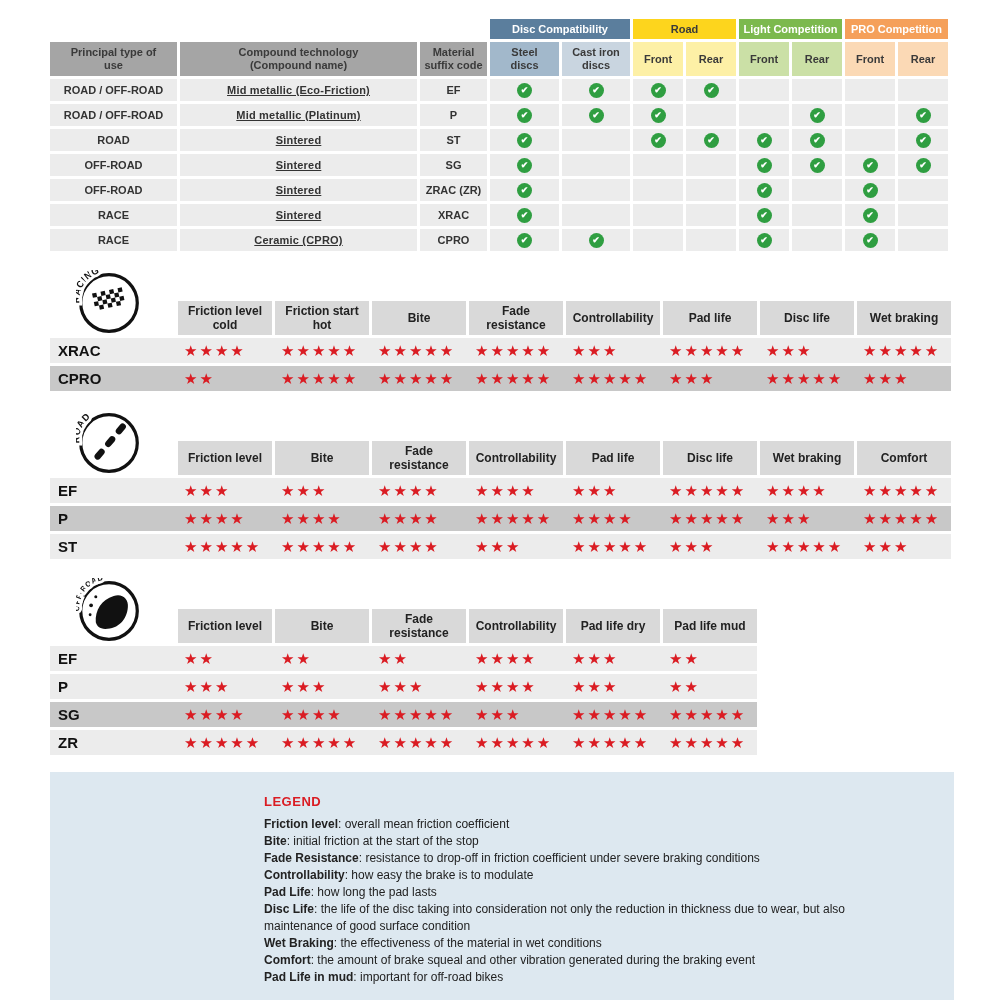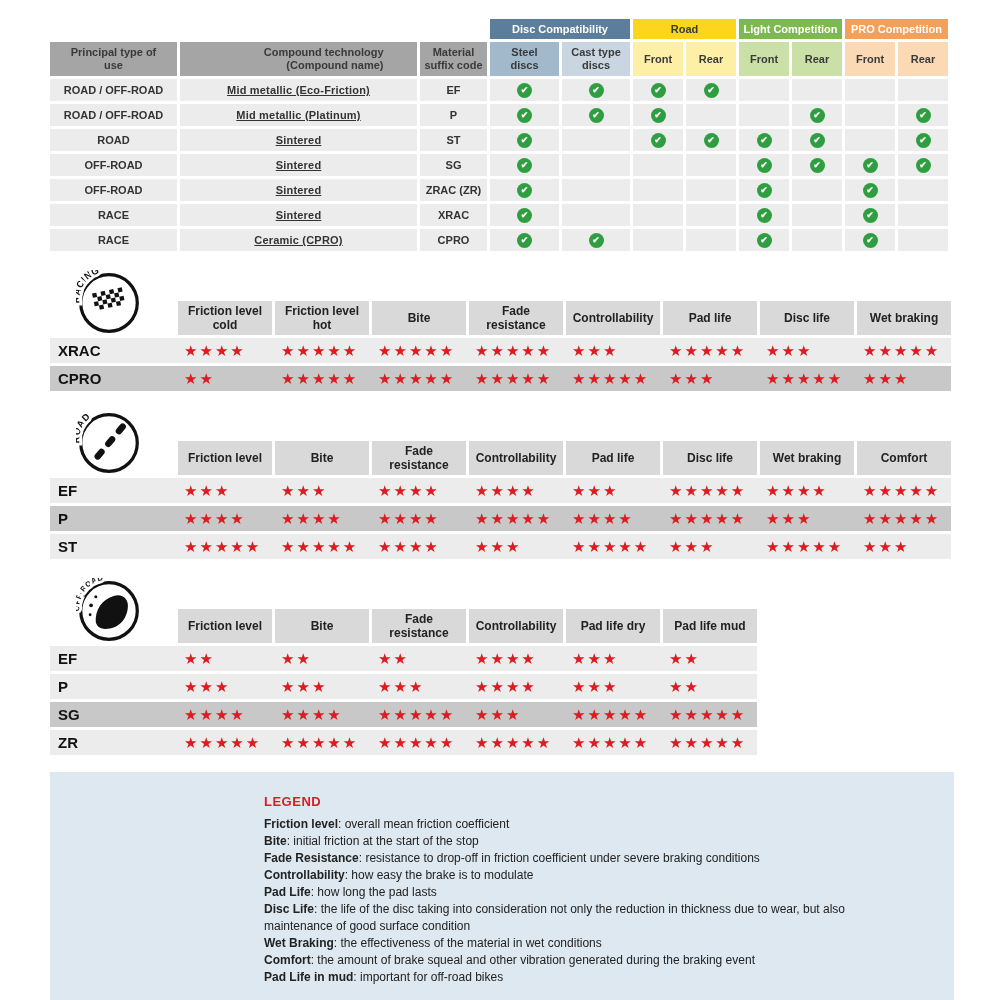--- a/index.html
+++ b/index.html
@@ -83,24 +83,24 @@
     <thead>
       <tr id="compat-groups">
           <th colspan="3" class="grp-spacer"></th>
           <th colspan="2" class="grp grp-disc">Disc Compatibility</th>
           <th colspan="2" class="grp grp-road">Road</th>
           <th colspan="2" class="grp grp-light">Light Competition</th>
           <th colspan="2" class="grp grp-pro">PRO Competition</th>
         </tr>
       <tr id="compat-headers">
           <th class="ch h-gray"><span style="max-width: 95px;">Principal type of use</span></th>
-          <th class="ch h-gray"><span style="max-width: 170px; text-align: right;">Compound technology (Compound name)</span></th>
+          <th class="ch h-gray"><span style="max-width: 170px;">Compound technology (Compound name)</span></th>
           <th class="ch h-gray"><span style="max-width: 60px;">Material suffix code</span></th>
           <th class="ch h-steel"><span style="max-width: 42px;">Steel discs</span></th>
-          <th class="ch h-cast"><span style="max-width: 56px;">Cast type discs</span></th>
+          <th class="ch h-cast"><span style="max-width: 56px;">Cast iron discs</span></th>
           <th class="ch h-yel"><span>Front</span></th>
           <th class="ch h-yel"><span>Rear</span></th>
           <th class="ch h-grn"><span>Front</span></th>
           <th class="ch h-grn"><span>Rear</span></th>
           <th class="ch h-org"><span>Front</span></th>
           <th class="ch h-org"><span>Rear</span></th>
         </tr>
     </thead>
     <tbody id="compat-body">
         <tr>
@@ -231,21 +231,21 @@
             <col style="width: 94px;">
             <col style="width: 94px;">
             <col style="width: 94px;">
             <col style="width: 94px;">
             <col style="width: 94px;">
           </colgroup>
           <thead>
             <tr>
               <th class="sec-spacer"></th>
               <th class="sec-h">Friction level cold</th>
-              <th class="sec-h">Friction level hot</th>
+              <th class="sec-h">Friction start hot</th>
               <th class="sec-h">Bite</th>
               <th class="sec-h">Fade resistance</th>
               <th class="sec-h">Controllability</th>
               <th class="sec-h">Pad life</th>
               <th class="sec-h">Disc life</th>
               <th class="sec-h">Wet braking</th>
             </tr>
           </thead>
           <tbody>
             <tr class="light">

